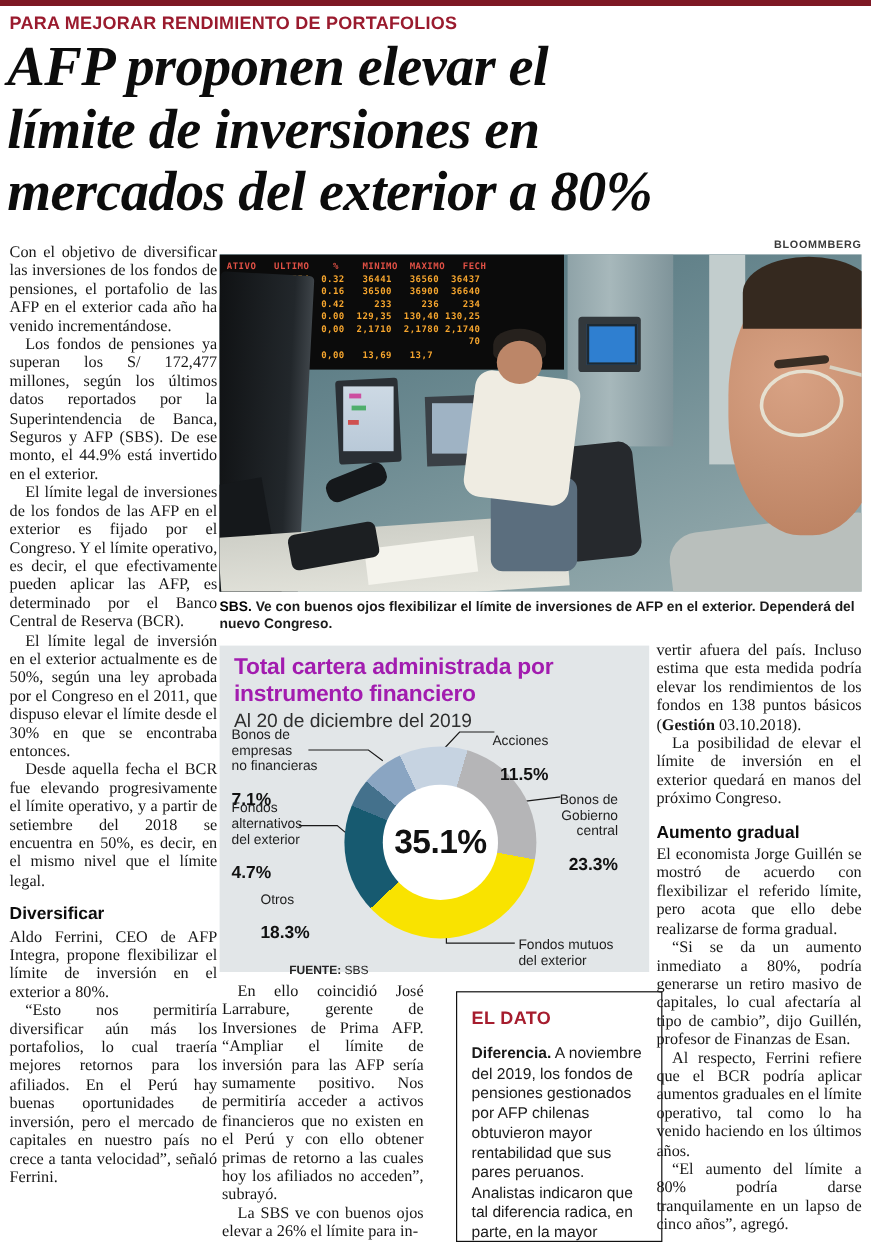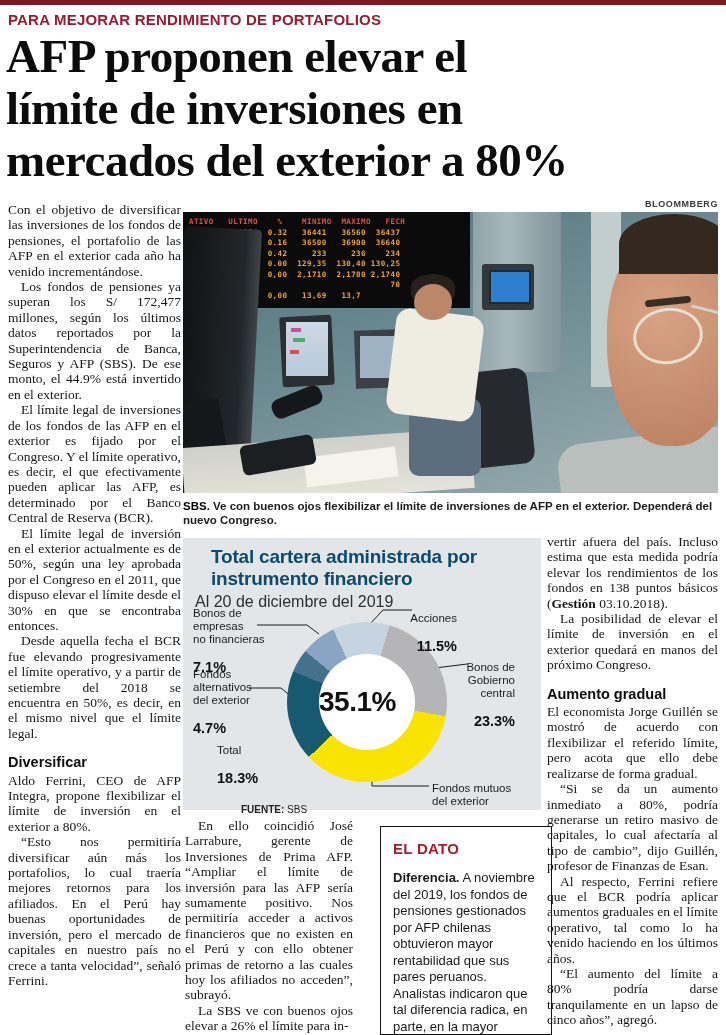--- a/index.html
+++ b/index.html
@@ -4,21 +4,21 @@
 <style>
   html,body{margin:0;padding:0;background:#fff;}
   .page{position:relative;width:726px;height:1035px;background:#fff;overflow:hidden;
         font-family:"Liberation Sans",sans-serif;}
   .topbar{position:absolute;left:0;top:0;width:726px;height:5px;background:#7e1824;}
   .kicker{position:absolute;left:8px;top:11px;font-weight:bold;font-size:15px;line-height:18px;
           color:#9a1b2e;letter-spacing:.2px;}
   .headline{position:absolute;left:6px;top:30px;width:716px;margin:0;
             font-family:"Liberation Serif",serif;font-weight:bold;font-size:47px;line-height:52px;
             color:#0c0c0c;letter-spacing:-.5px;}
-  .headline .hl{display:block;}
+  .headline .hl{display:block;font-style:italic;}
 
   .byline .author{font-weight:bold;font-size:12px;line-height:14px;color:#111;letter-spacing:.3px;}
   .byline .email{font-size:10.5px;line-height:13px;color:#666;margin-bottom:9px;}
 
   .col{position:absolute;font-family:"Liberation Serif",serif;font-size:13.5px;line-height:15.4px;
        text-align:justify;color:#161616;}
   .col p{margin:0;}
   .col p + p{text-indent:13px;}
   .col .subhead{font-family:"Liberation Sans",sans-serif;font-weight:bold;font-size:14.5px;
                 margin:14px 0 2px;text-align:left;color:#0d0d0d;}
@@ -70,27 +70,27 @@
   .fg-temple{left:508px;top:96px;width:30px;height:3px;background:#d8d2c2;transform:rotate(14deg);}
   .fg-shoulder{left:376px;top:224px;width:170px;height:70px;background:#b9bfbc;border-radius:24px 10px 0 0;
                transform:rotate(-7deg);}
 
   .caption{position:absolute;left:183px;top:499px;width:535px;font-size:11.5px;line-height:14px;
            font-weight:bold;color:#1b1b1b;}
   .caption .lead{color:#000;}
 
   
   .chart-panel{position:absolute;left:183px;top:538px;width:358px;height:272px;background:#e2e6e8;}
-  .chart-title{position:absolute;left:28px;top:8px;width:330px;margin:0;font-weight:bold;font-size:19px;
-               line-height:22px;color:#0c4a6e;letter-spacing:-.2px;}
+  .chart-title{position:absolute;left:12px;top:8px;width:330px;margin:0;font-weight:bold;font-size:19px;
+               line-height:22px;color:#a21caf;letter-spacing:-.2px;}
   .chart-subtitle{position:absolute;left:12px;top:57px;font-size:16px;line-height:14px;color:#2e2e2e;}
   .leaders{position:absolute;left:0;top:0;}
   .donut{position:absolute;left:104px;top:84px;width:160px;height:160px;border-radius:50%;}
   .hole{position:absolute;left:32px;top:32px;width:96px;height:96px;border-radius:50%;background:#fff;
-        display:flex;align-items:center;}
+        display:flex;align-items:center;justify-content:center;}
   .center-label{font-weight:bold;font-size:28px;color:#111;letter-spacing:-.5px;}
   .clabel{position:absolute;font-size:11.5px;line-height:13px;color:#1d1d1d;white-space:pre-line;}
   .clabel .cval{font-weight:bold;font-size:14.5px;margin-top:2px;color:#111;white-space:normal;}
   .lab0{top:61px;right:84px;text-align:right;}
   .lab1{top:110px;right:26px;text-align:right;}
   .lab2{left:249px;top:231px;}
   .lab3{left:34px;top:193px;}
   .lab4{left:10px;top:117px;}
   .lab5{left:10px;top:56px;}
   .source{position:absolute;left:10px;top:266px;font-size:10px;color:#222;margin-left:48px;}
@@ -188,21 +188,21 @@
       <div class="cname">Bonos de
 Gobierno
 central</div>
       <div class="cval">23.3%</div>
     </div>
     <div class="clabel lab2">
       <div class="cname">Fondos mutuos
 del exterior</div>
     </div>
     <div class="clabel lab3">
-      <div class="cname">Total</div>
+      <div class="cname">Otros</div>
       <div class="cval">18.3%</div>
     </div>
     <div class="clabel lab4">
       <div class="cname">Fondos
 alternativos
 del exterior</div>
       <div class="cval">4.7%</div>
     </div>
     <div class="clabel lab5">
       <div class="cname">Bonos de

